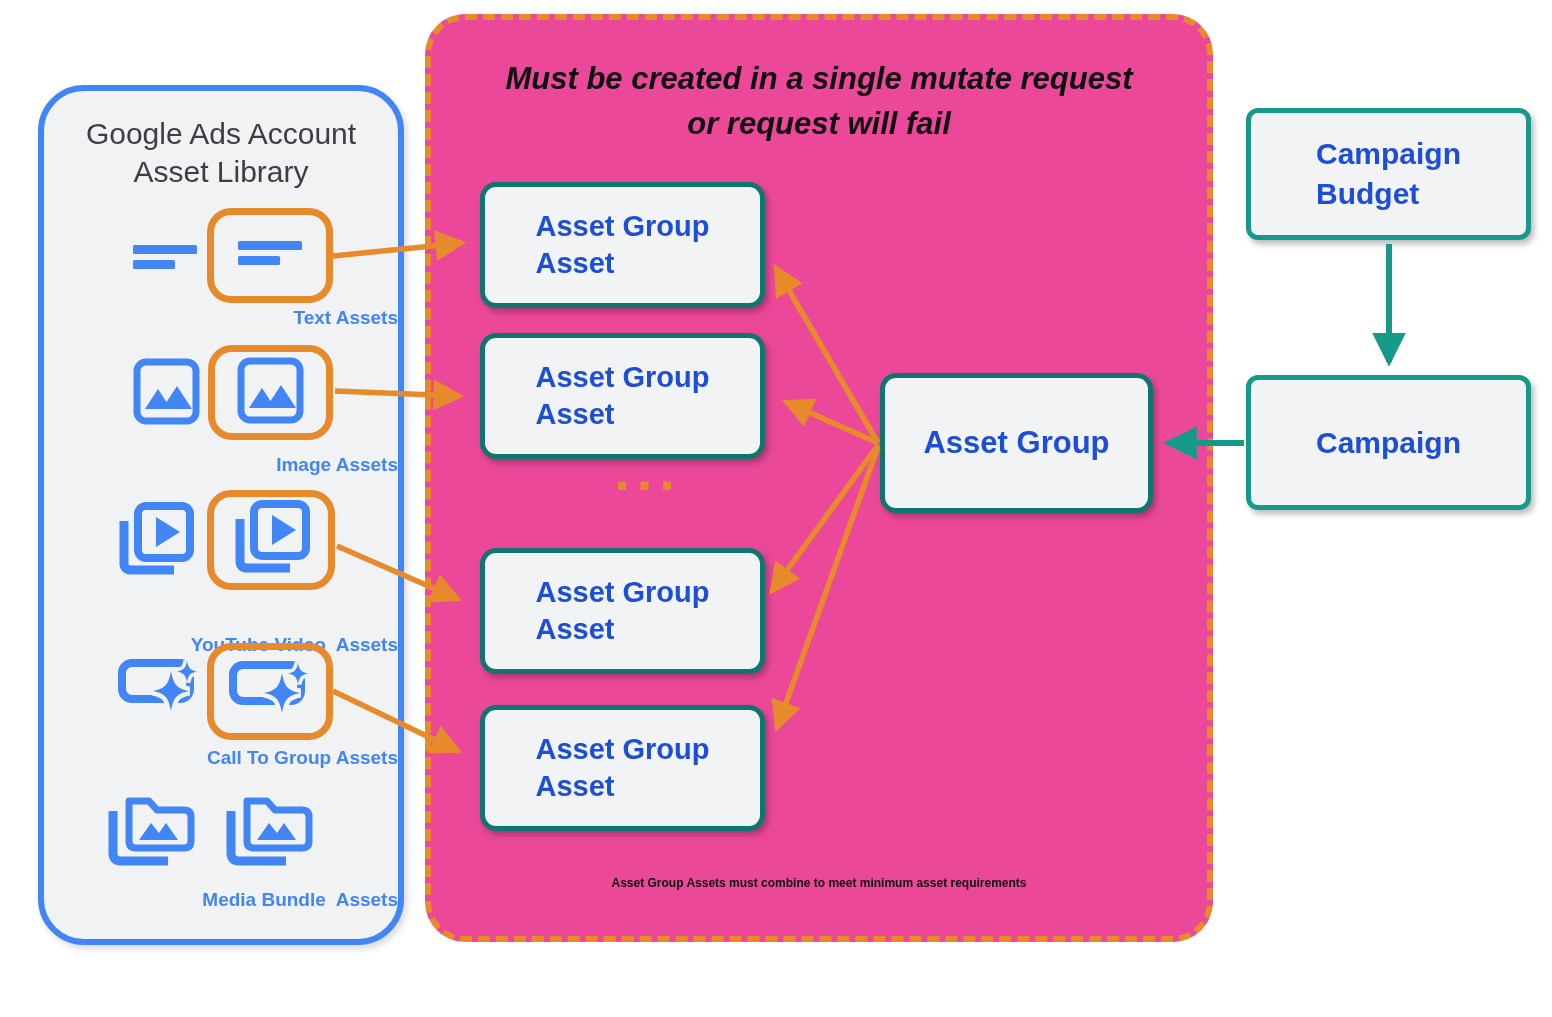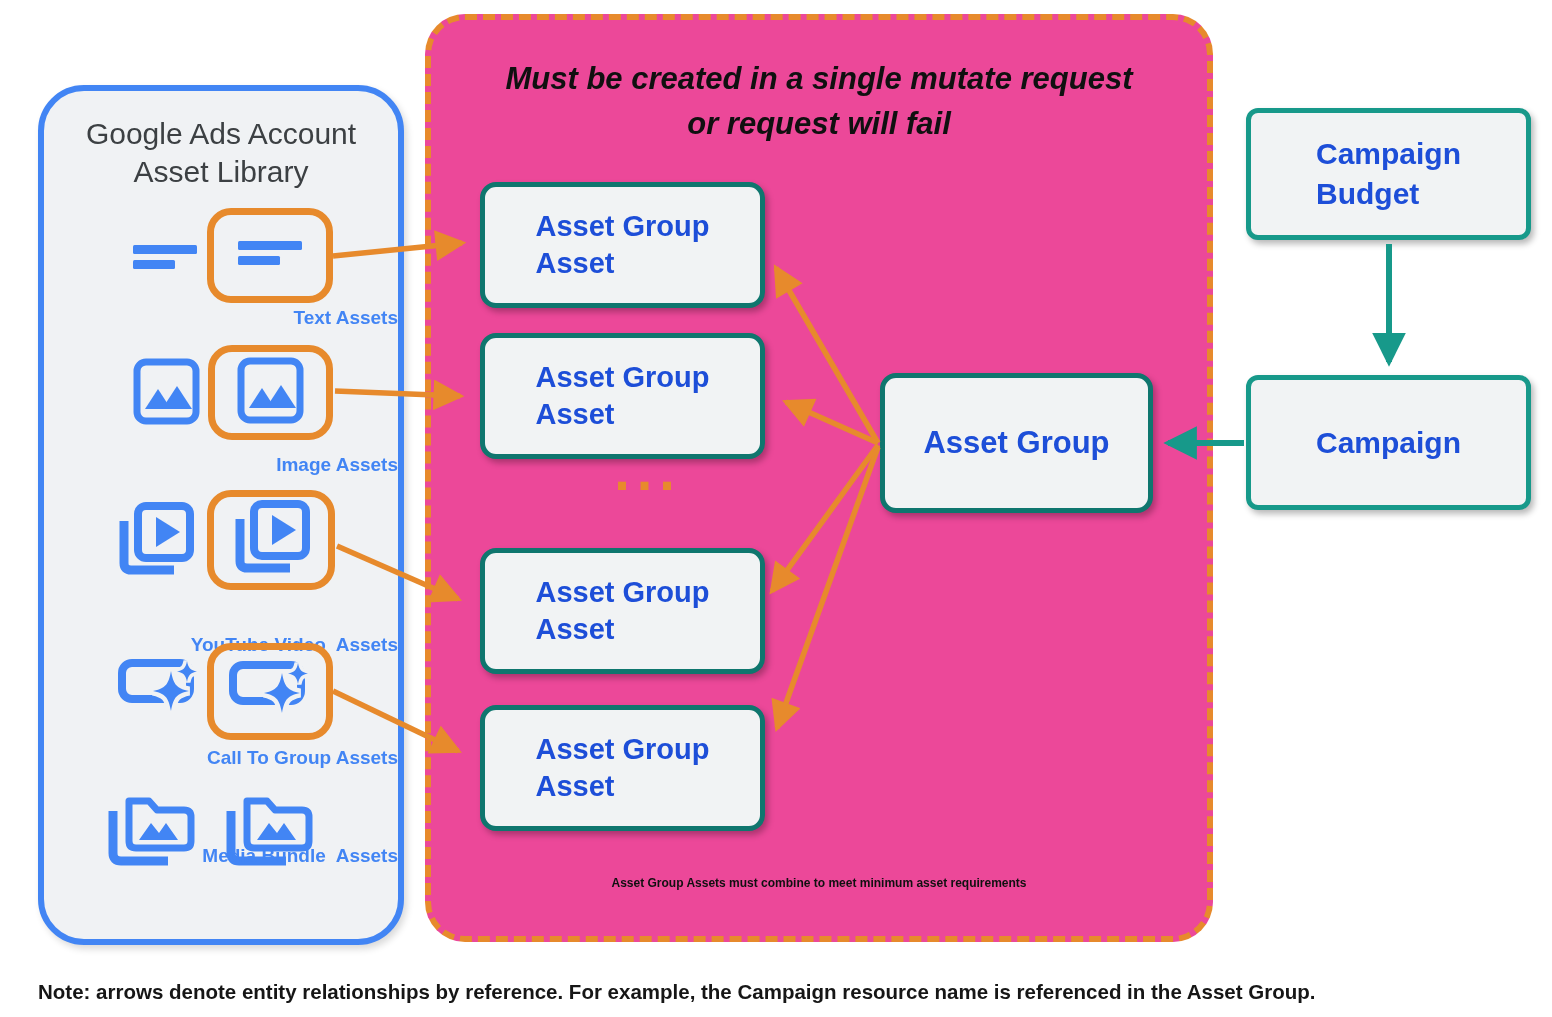--- a/index.html
+++ b/index.html
@@ -130,21 +130,21 @@
         <path d="M35 53 L47 36 L55 46 L62 36 L74 53 Z" fill="#4285F4"></path>
       </svg>
     </div>
     <div class="plain-ic" style="left:178px;top:696px;">
       <svg width="94" height="82" viewBox="0 0 94 82">
         <path d="M9 24 V66 Q9 74 17 74 H64" fill="none" stroke="#4285F4" stroke-width="9"></path>
         <path d="M25 14 H45 L53 23 H80 Q87 23 87 30 V54 Q87 61 80 61 H32 Q25 61 25 54 Z" fill="none" stroke="#4285F4" stroke-width="7" stroke-linejoin="round"></path>
         <path d="M35 53 L47 36 L55 46 L62 36 L74 53 Z" fill="#4285F4"></path>
       </svg>
     </div>
-    <div class="asset-label" style="top:754px;padding-left:28px;">Media Bundle  Assets</div>
+    <div class="asset-label" style="top:798px;padding-left:28px;">Media Bundle  Assets</div>
   </div>
 
   <div class="abs mutate">
     <div class="mutate-title">Must be created in a single mutate request
 or request will fail</div>
     <div class="mutate-caption">Asset Group Assets must combine to meet minimum asset requirements</div>
   </div>
 
   <div class="abs ebox orange-box aga" style="top:182px;">Asset Group
 Asset</div>
@@ -155,21 +155,20 @@
 Asset</div>
   <div class="abs ebox orange-box aga" style="top:705px;">Asset Group
 Asset</div>
 
   <div class="abs ebox orange-box" style="left:880px;top:373px;width:263px;height:130px;font-size:31px;">Asset Group</div>
 
   <div class="abs ebox teal-box" style="left:1246px;top:108px;width:275px;height:122px;font-size:30px;line-height:40px;">Campaign
 Budget</div>
   <div class="abs ebox teal-box" style="left:1246px;top:375px;width:275px;height:125px;font-size:30px;">Campaign</div>
 
-  <div class="abs note">Note: arrows denote entity relationships by reference. For example, the Campaign resource name is referenced in the Asset Group.</div>
 
   <svg class="overlay" width="1552" height="1017" viewBox="0 0 1552 1017">
     <defs>
       <marker id="ah-o" viewBox="0 0 10 10" refX="8.6" refY="5" markerWidth="6" markerHeight="5.6" orient="auto-start-reverse" markerUnits="strokeWidth">
         <path d="M0 0 L10 5 L0 10 Z" fill="#E78A2C"></path>
       </marker>
       <marker id="ah-t" viewBox="0 0 10 10" refX="8.6" refY="5" markerWidth="6" markerHeight="5.6" orient="auto-start-reverse" markerUnits="strokeWidth">
         <path d="M0 0 L10 5 L0 10 Z" fill="#17998A"></path>
       </marker>
     </defs>

